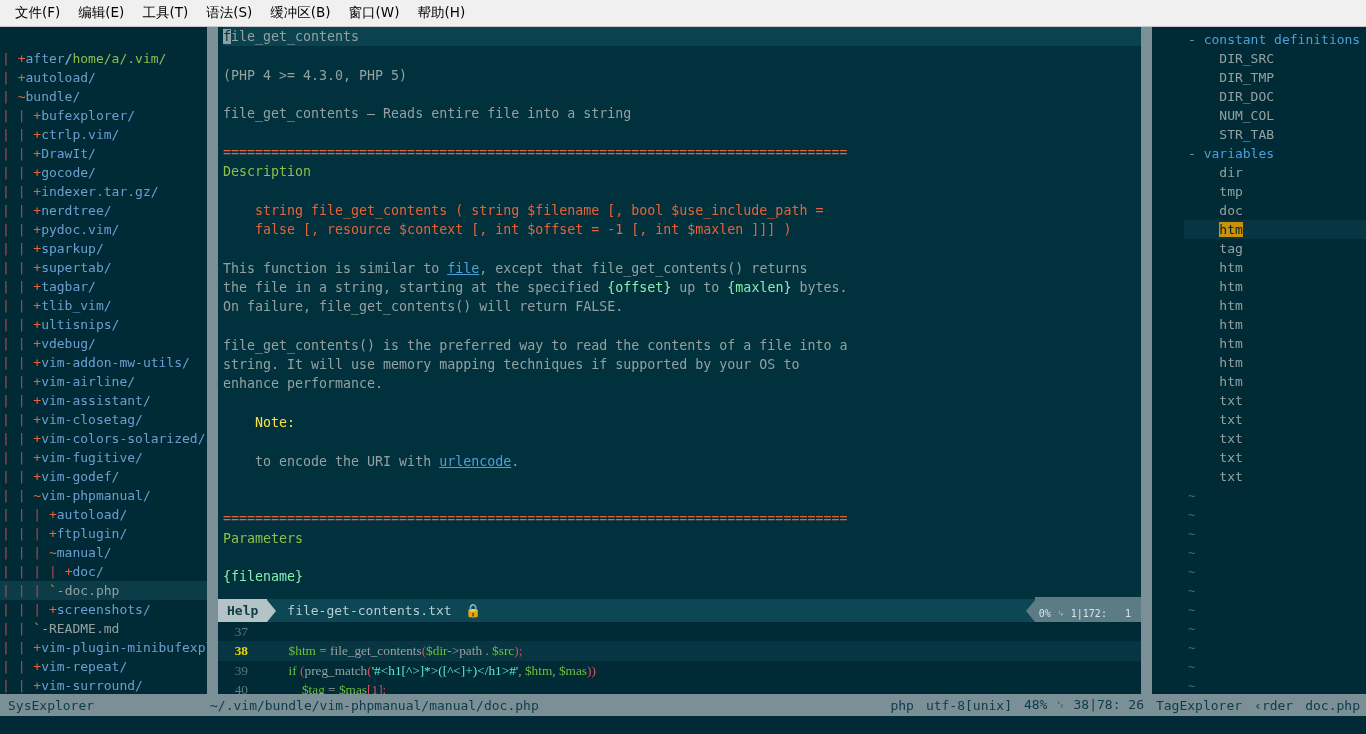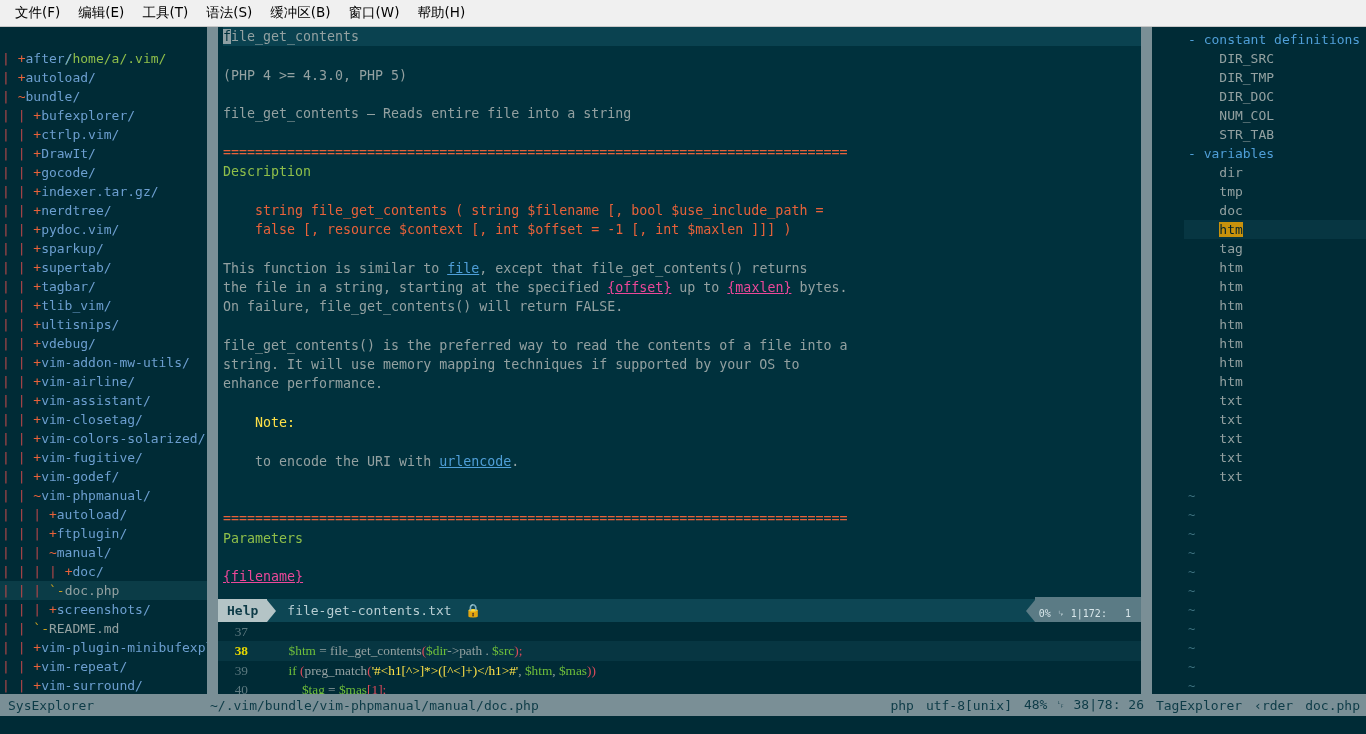--- a/index.html
+++ b/index.html
@@ -96,21 +96,21 @@
     font-size: 13.3px;
     white-space: pre;
     color: #93a1a1;
   }
   .cursorblk { background: #8e9fa3; color: #00313d; }
   .hdr-title { background: #0a4250; color: #93a1a1; display: block; width: 923px;}
   .sep-line { color: #e8623a; }
   .sec-head { color: #8fbf4a; }
   .code-orange { color: #e8623a; }
   .lnk { color: #4f9fd8; text-decoration: underline; }
-  .brace { color: #ec4899; text-decoration: underline; }
+  .brace { color: #86efac; }
   .note-lbl { color: #fde047; }
 
   
   .statusline {
     position: absolute; left: 0; top: 572px;
     width: 923px; height: 23px;
     background: #0d4654;
     display: flex;
     align-items: center;
     font-size: 13px;
@@ -155,21 +155,21 @@
   .code-row.cur { background: #073642; }
   .lnum {
     display: inline-block; width: 30px;
     text-align: right; color: #5d7a80;
     margin-right: 14px;
   }
   .lnum.cur { color: #e8d800; font-weight: bold; }
   .c-var  { color: #6fbf3a; }
   .c-fn   { color: #93a1a1; }
   .c-punc { color: #dc4a5a; }
-  .c-str  { color: #fde047; }
+  .c-str  { color: #5eead4; }
   .c-kw   { color: #6fbf3a; }
   .c-num  { color: #dc4a5a; }
   .c-plain{ color: #93a1a1; }
 
   
   .tagbar {
     position: absolute; left: 1152px; top: 0;
     width: 214px; height: 667px;
     background: #002b36;
     overflow: hidden;

